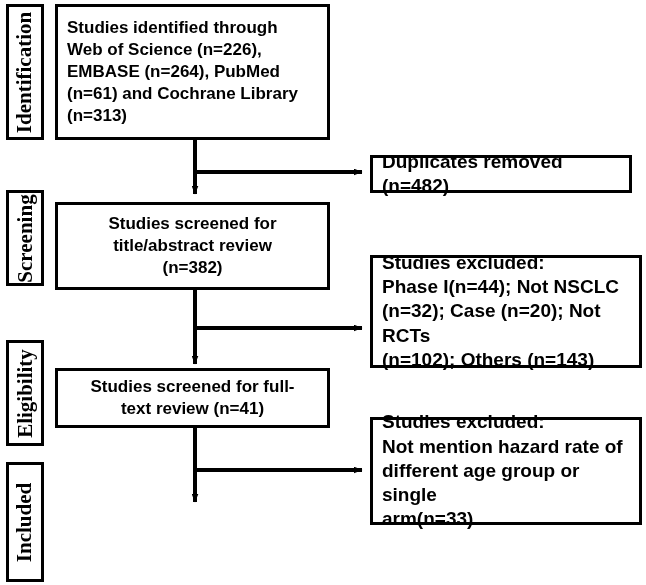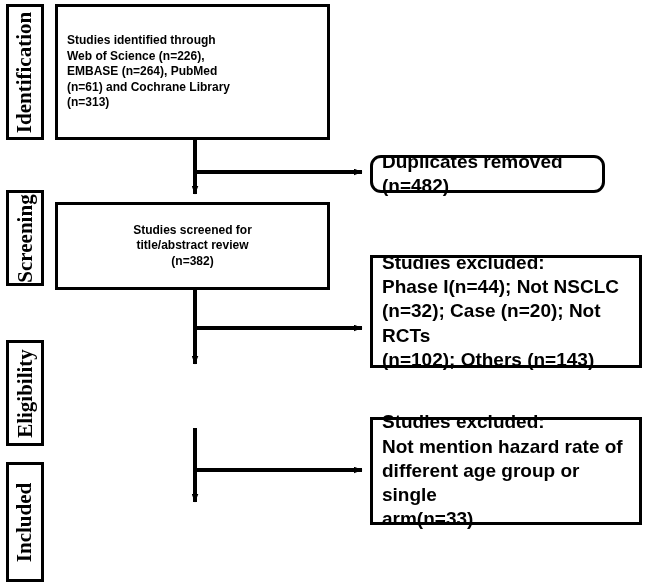--- a/index.html
+++ b/index.html
@@ -38,21 +38,21 @@
   .flow-box {
     position: absolute;
     border: 3px solid #000000;
     background: #ffffff;
     box-sizing: border-box;
     display: flex;
     flex-direction: column;
     justify-content: center;
     color: #000000;
     font-weight: bold;
-    font-size: 12px;
+    font-size: 17px;
     line-height: 1.30;
   }
   .flow-box .box-text {
     white-space: pre-line;
     display: block;
   }
   .align-left  { align-items: flex-start; }
   .align-left .box-text  { text-align: left;  padding-left: 9px; padding-right: 5px; }
   .align-center { align-items: center; }
   .align-center .box-text { text-align: center; width: 100%; }
@@ -129,23 +129,27 @@
 (n=61) and Cochrane Library
 (n=313)</span>
   </div>
 
   <div class="flow-box align-center" style="left:55px; top:202px; width:275px; height:88px;">
     <span class="box-text">Studies screened for
 title/abstract review
 (n=382)</span>
   </div>
 
+  <div class="flow-box align-center" style="left:55px; top:368px; width:275px; height:60px;">
+    <span class="box-text">Studies screened for full-
+text review (n=41)</span>
+  </div>
 
 
-  <div class="flow-box align-left box-side" style="left:370px; top:155px; width:235px; height:38px;border-radius:11px;">
+  <div class="flow-box align-left box-side" style="left:370px; top:155px; width:262px; height:38px;">
     <span class="box-text">Duplicates removed (n=482)</span>
   </div>
 
   <div class="flow-box align-left box-side" style="left:370px; top:255px; width:272px; height:113px;">
     <span class="box-text">Studies excluded:
 Phase I(n=44); Not NSCLC
 (n=32); Case (n=20); Not RCTs
 (n=102); Others (n=143)</span>
   </div>
 

